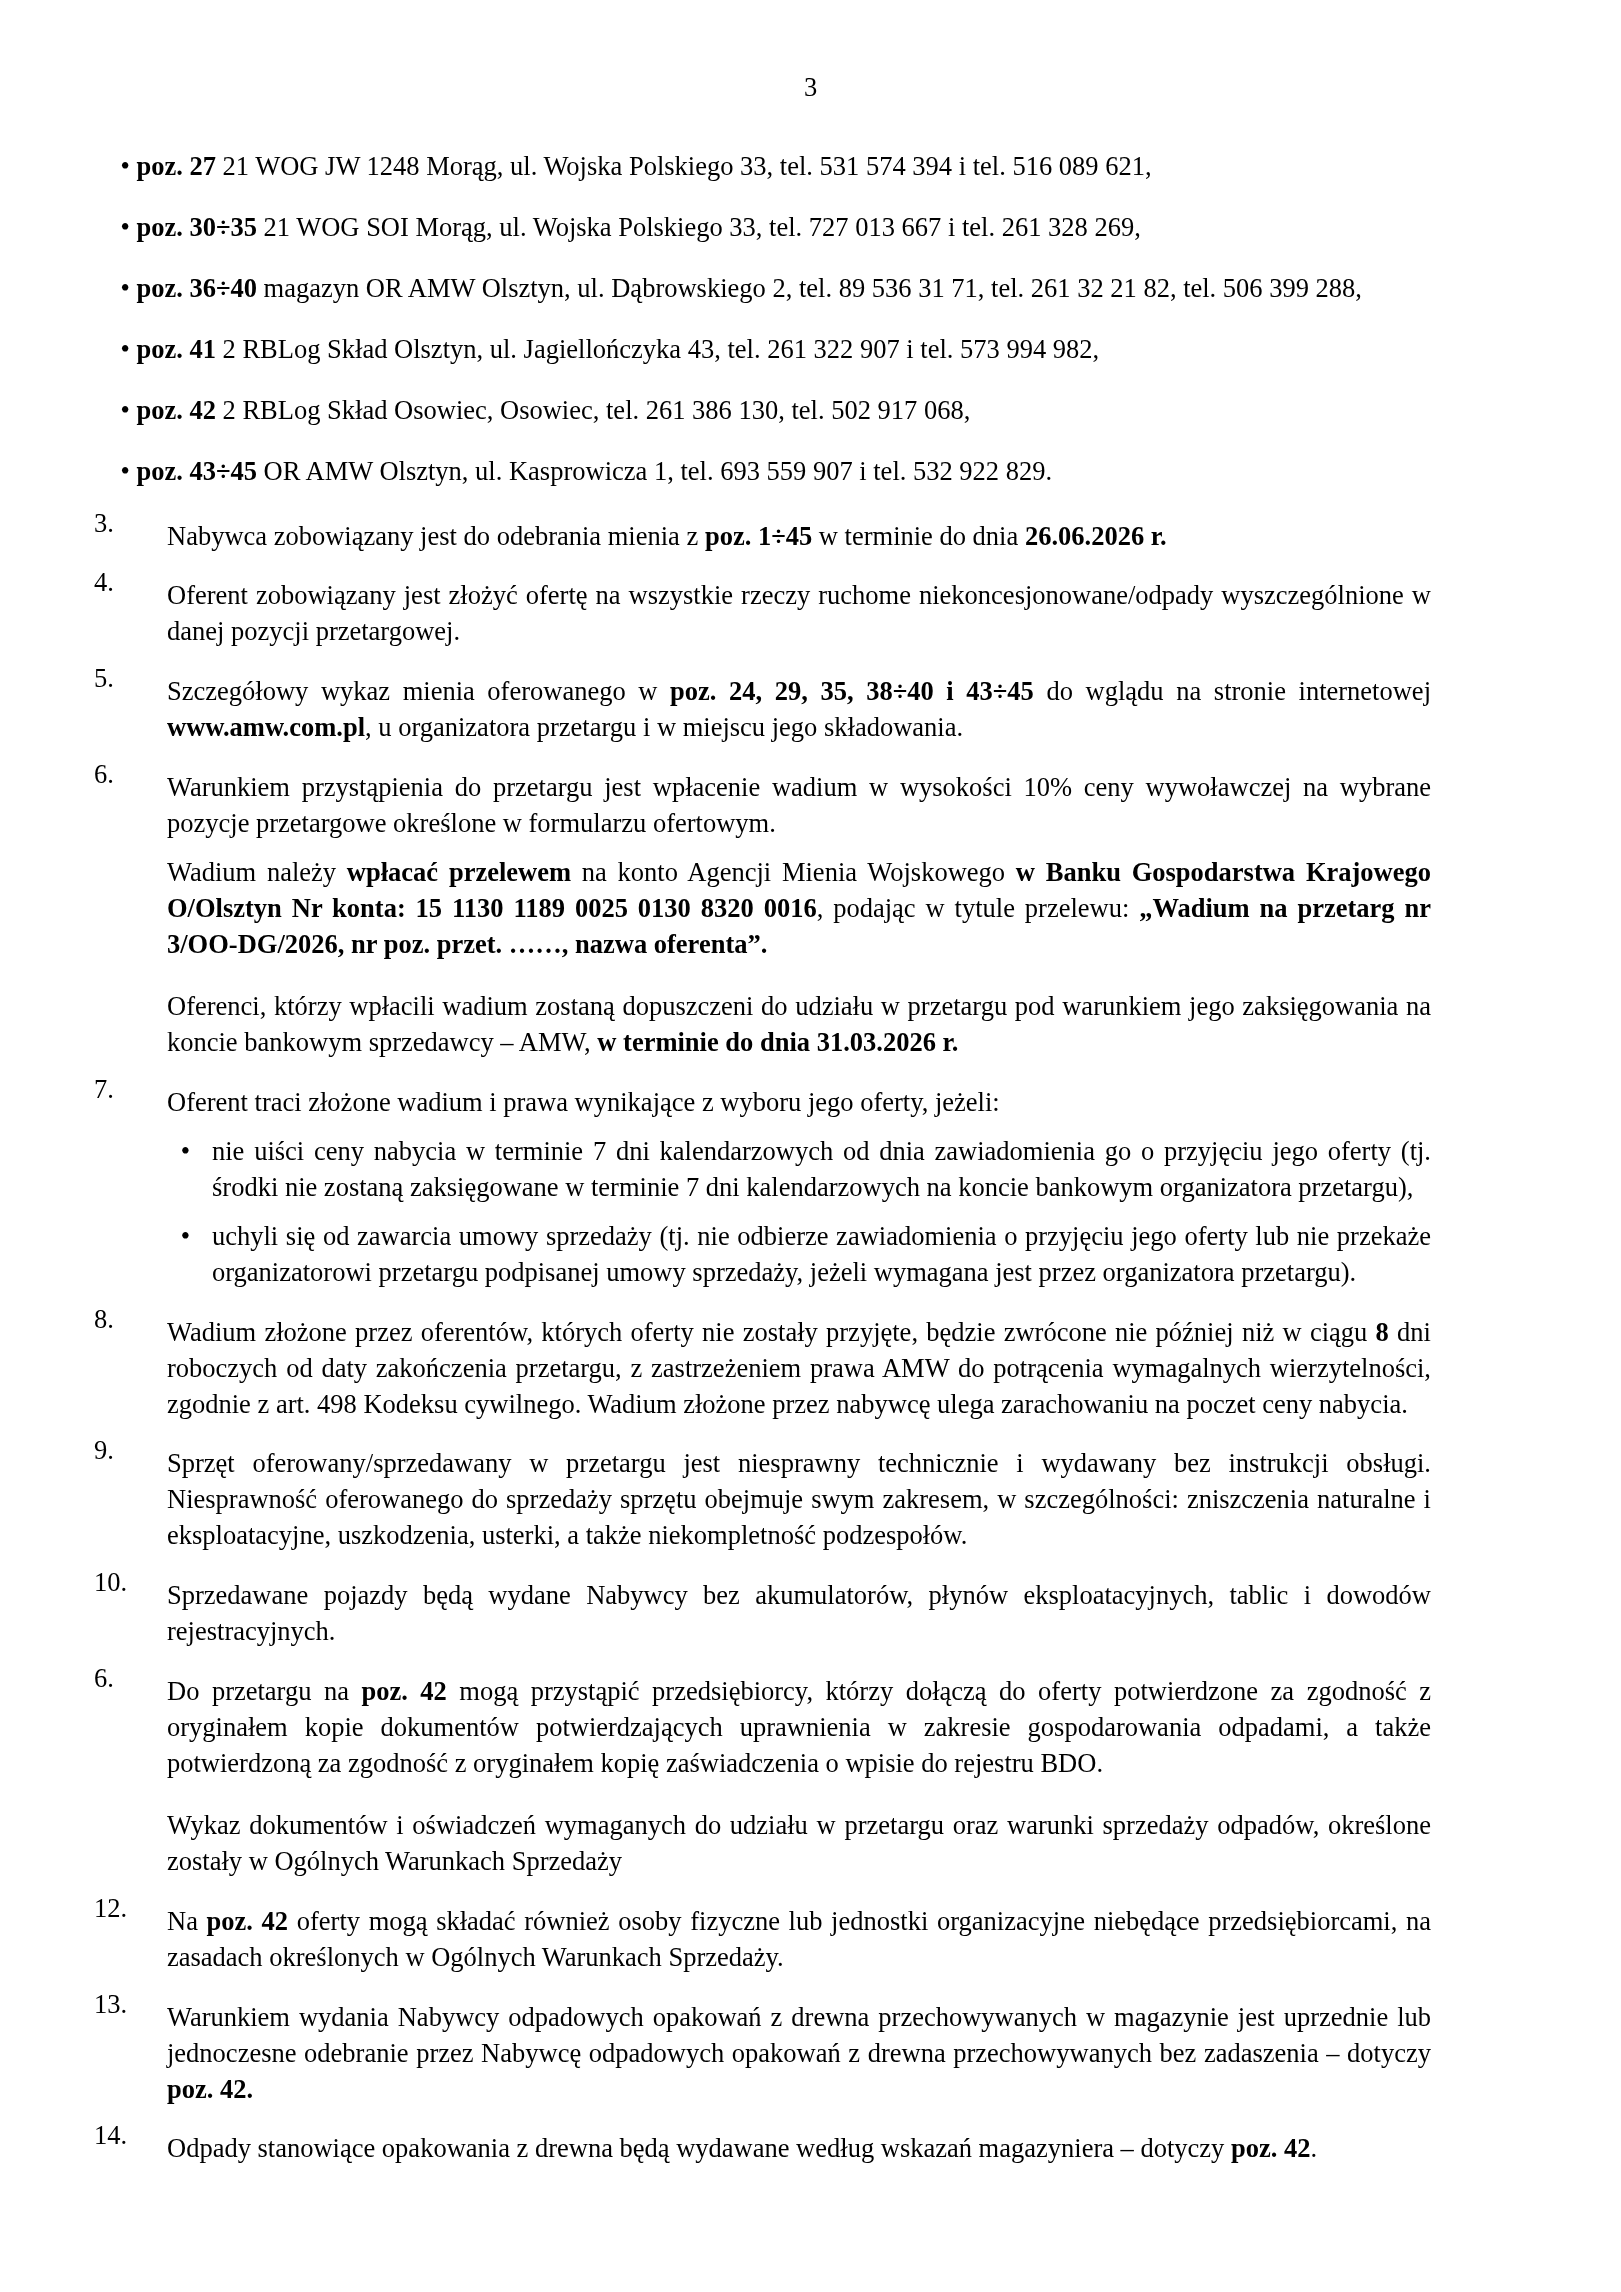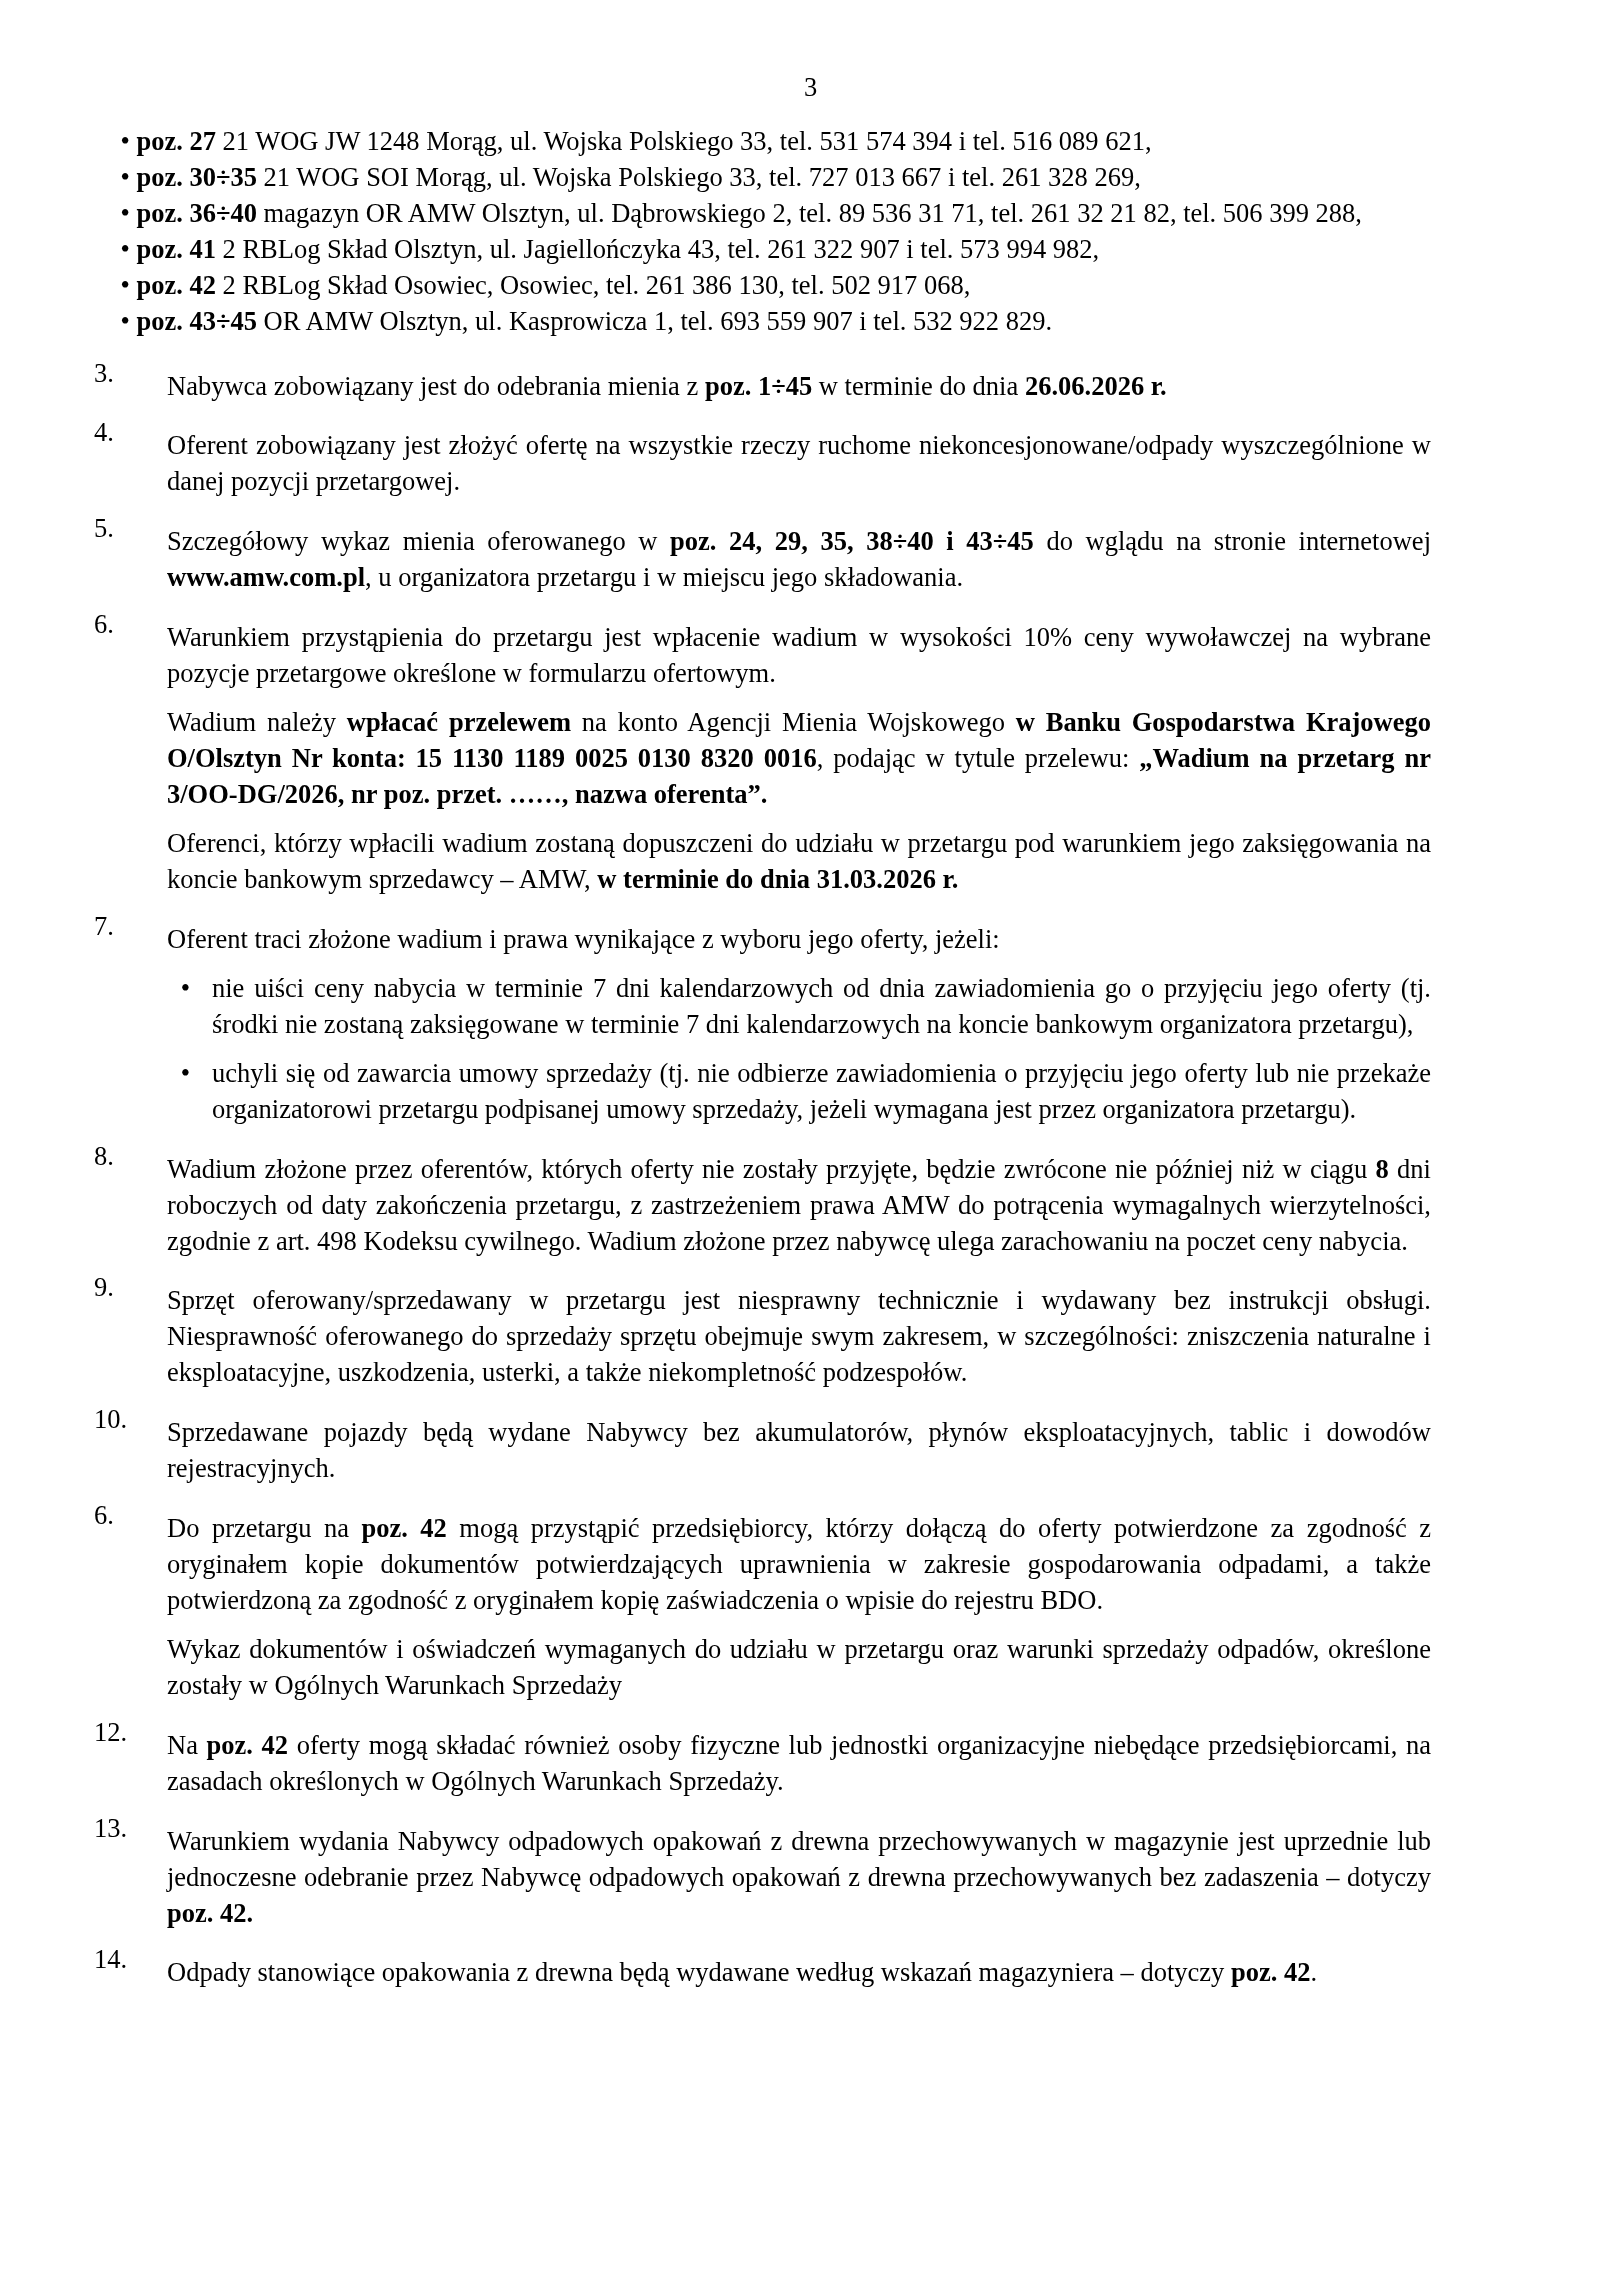--- a/index.html
+++ b/index.html
@@ -17,27 +17,27 @@
     overflow: hidden;
   }
   .page-number {
     position: absolute;
     top: 69px;
     left: 0;
     right: 0;
     text-align: center;
   }
   .bullet-list { margin-left: 26.5px; }
-  .bullet-line { text-align: justify; }
+  .bullet-line { text-align: justify; margin-top: 25px; }
   .items { margin-top: 15.7px; }
   .item { display: flex; margin-top: 10.8px; }
   .item-num { flex: 0 0 73px; }
   .item-body { flex: 1 1 auto; min-width: 0; }
   .para { text-align: justify; margin-top: 13px; }
-  .para.gap { margin-top: 13px; }
+  .para.gap { margin-top: 26px; }
   .para.sub { position: relative; padding-left: 45px; }
   .para.sub .marker { position: absolute; left: 13.7px; top: 0; }
   b { font-weight: bold; }
 </style>
 </head>
 <body>
 
 <div class="page">
   <div class="page-number">3</div>
   <div class="bullet-list" id="bullet-list">

